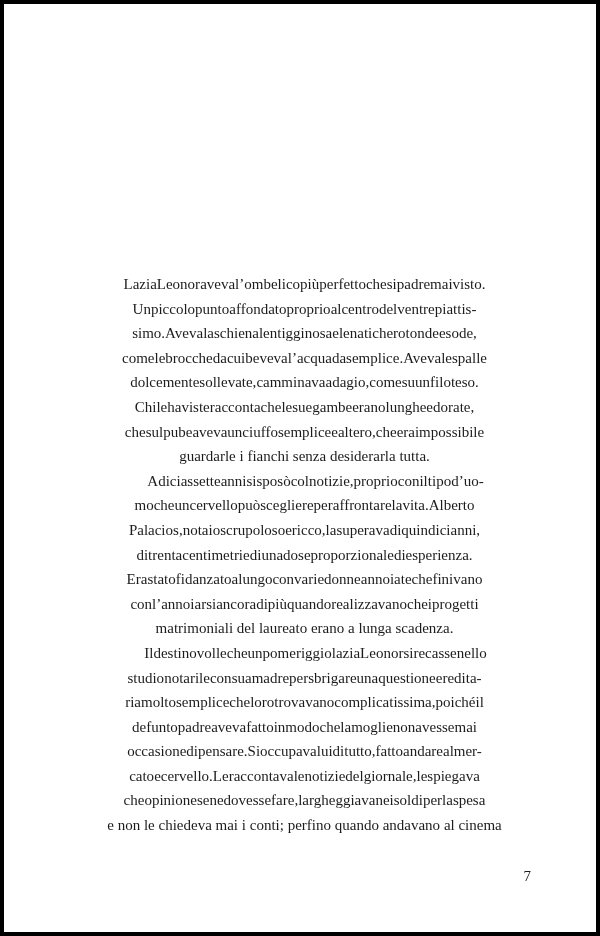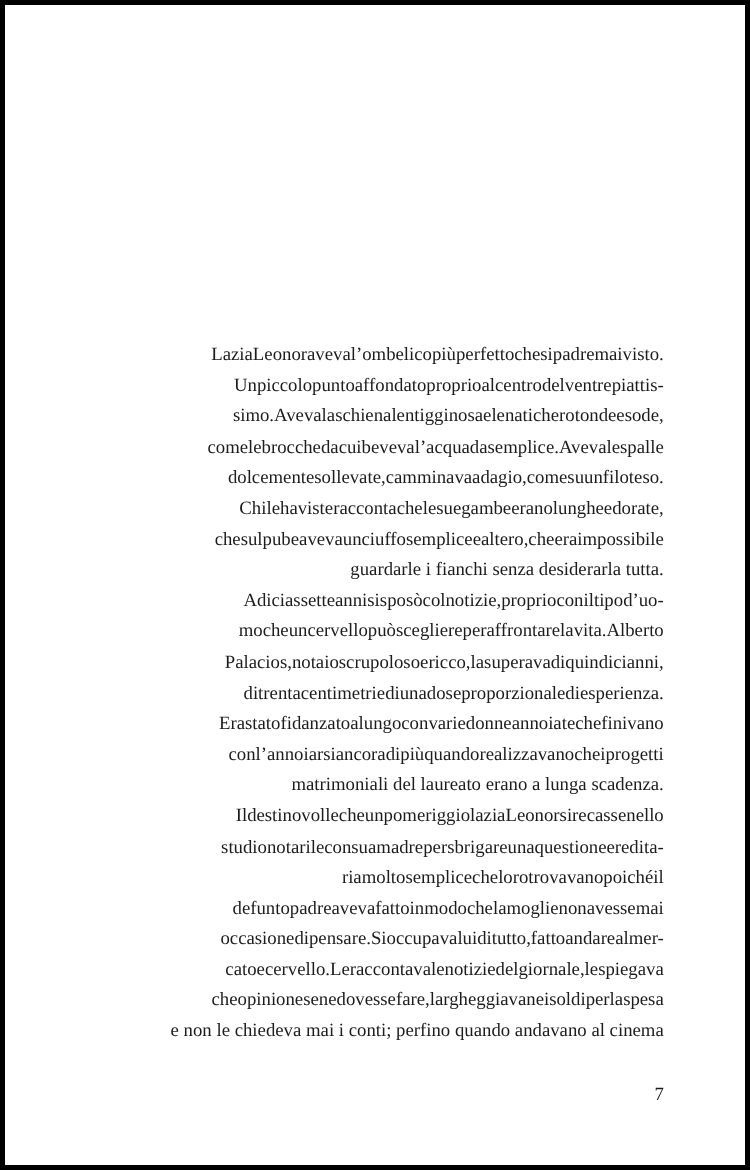--- a/index.html
+++ b/index.html
@@ -22,32 +22,32 @@
     position: absolute;
     left: 74px;
     top: 268px;
     width: 453px;
   }
   .paragraph {
     margin: 0;
   }
   .line {
     display: flex;
-    justify-content: flex-end;
+    justify-content: center;
     height: 24.6px;
     line-height: 24.6px;
     font-size: 15px;
     white-space: nowrap;
     overflow: visible;
   }
   .line.indent {
     padding-left: 22px;
   }
   .line.last {
-    justify-content: flex-end;
+    justify-content: center;
   }
   .line.last span + span {
     margin-left: 0.25em;
   }
   .page-number {
     position: absolute;
     top: 860px;
     right: 65px;
     font-size: 15px;
     line-height: 24px;
@@ -276,20 +276,21 @@
           <span>questione</span>
           <span>eredita-</span>
         </div>
         <div class="line">
           <span>ria</span>
           <span>molto</span>
           <span>semplice</span>
           <span>che</span>
           <span>loro</span>
           <span>trovavano</span>
+          <span>complicatissima,</span>
           <span>poiché</span>
           <span>il</span>
         </div>
         <div class="line">
           <span>defunto</span>
           <span>padre</span>
           <span>aveva</span>
           <span>fatto</span>
           <span>in</span>
           <span>modo</span>

